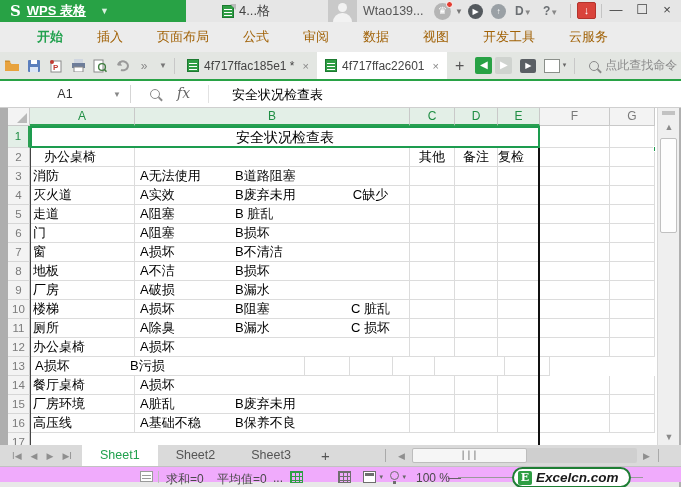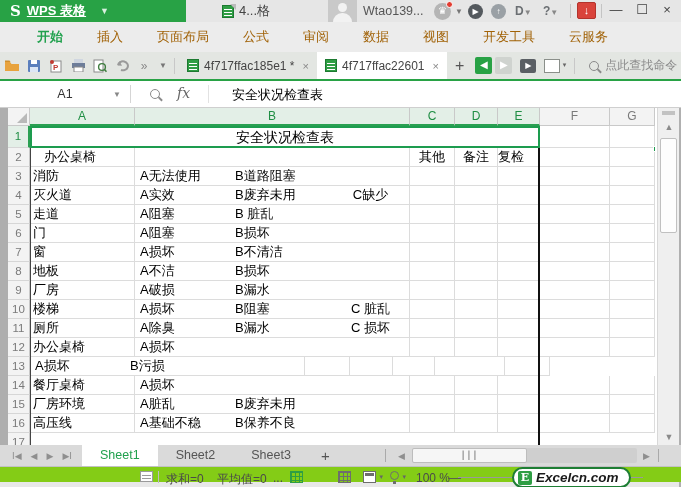--- a/index.html
+++ b/index.html
@@ -123,21 +123,21 @@
   #addsheet { padding:0 12px; font-size:15px; color:#555; }
   #hs-sep1 { position:absolute; left:385px; top:4px; width:1px; height:13px; background:#aaa; }
   #hs-left { position:absolute; left:398px; top:6px; color:#8f8f8f; font-size:9px; }
   #hscroll-track { position:absolute; left:412px; top:3px; width:225px; height:15px; background:#cfcfcf; border-radius:2px; }
   #hthumb { position:absolute; left:0px; top:0px; width:115px; height:15px; background:#f6f6f6; border:1px solid #bdbdbd;
     border-radius:2px; text-align:center; line-height:13px; color:#9a9a9a; font-size:8px; letter-spacing:1px; }
   #hs-right { position:absolute; left:643px; top:6px; color:#8f8f8f; font-size:9px; }
   #hs-sep2 { position:absolute; left:658px; top:4px; width:1px; height:13px; background:#aaa; }
 
   
-  #statusbar { left:0; top:466px; width:681px; height:16px; background:#84cc16; border-top:1px solid #c2c2c2; }
+  #statusbar { left:0; top:466px; width:681px; height:16px; background:#f0abfc; border-top:1px solid #c2c2c2; }
   #macro-ico { left:140px; top:4px; width:13px; height:11px; border:1px solid #9a9a9a; background:#fdfdfd; }
   #macro-ico:before { content:""; position:absolute; left:1px; top:3px; width:9px; height:1px; background:#9a9a9a; box-shadow:0 3px 0 #9a9a9a; }
   #st-sep1 { left:158px; top:4px; width:1px; height:12px; background:#bdbdbd; }
   .sttext { top:4px; color:#4a4a4a; font-size:12px; }
   #st-sum { left:166px; } #st-avg { left:217px; } #st-more { left:273px; }
   .viewico { top:4px; width:13px; height:12px; }
   #vw-normal { left:290px; border:1px solid #2f9e44;
     background-image:linear-gradient(#2f9e44 1px,transparent 1px),linear-gradient(90deg,#2f9e44 1px,transparent 1px);
     background-size:4px 4px; }
   #vw-break { left:338px; border:1px solid #6e6e6e;

